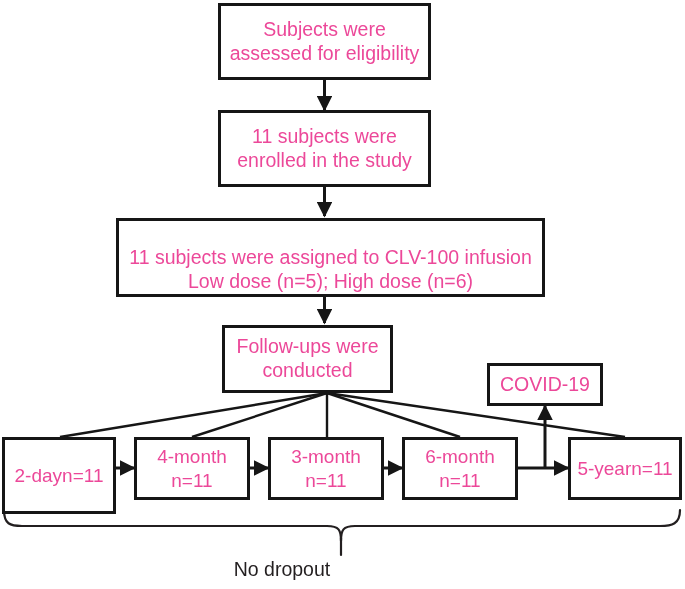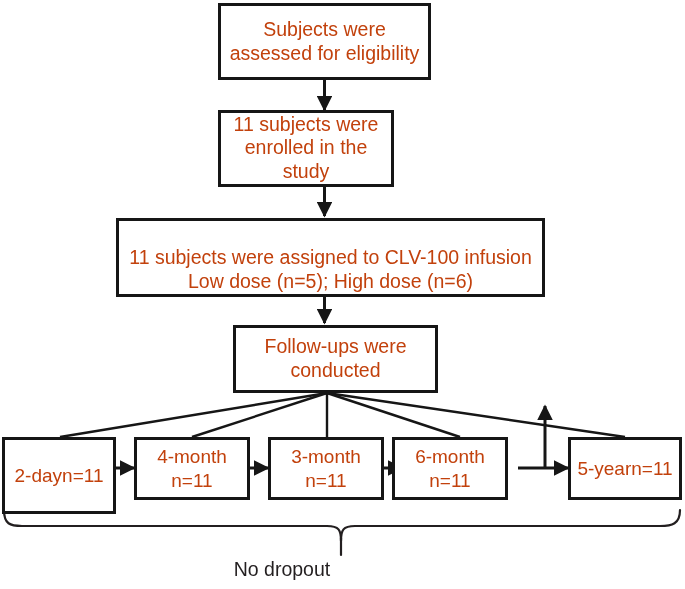--- a/index.html
+++ b/index.html
@@ -29,21 +29,21 @@
   .node {
     position: absolute;
     box-sizing: border-box;
     background: #ffffff;
     border: 3px solid #161616;
     display: flex;
     align-items: center;
     justify-content: center;
     text-align: center;
     line-height: 1.22;
-    color: #c2410c;
+    color: #ec4899;
     z-index: 2;
   }
   .node .txt {
     display: block;
     width: 100%;
     white-space: pre-line;
   }
   .f20 { font-size: 19.5px; }
   .f19 { font-size: 19px; }
   .caption {
@@ -95,52 +95,55 @@
              L 660 526
              C 672 526, 680 524, 680 510" stroke="#231f20" stroke-width="2.2" fill="none" stroke-linecap="round" stroke-linejoin="round"></path>
     <line x1="341" y1="538" x2="341" y2="555" stroke="#231f20" stroke-width="2.2" stroke-linecap="round"></line>
   </svg>
 
   <div class="node f20" style="left:218px; top:3px; width:213px; height:77px;">
     <span class="txt">Subjects were
 assessed for eligibility</span>
   </div>
 
-  <div class="node f20" style="left:218px; top:110px; width:176px; height:77px;align-items:flex-end;">
+  <div class="node f20" style="left:218px; top:110px; width:213px; height:77px;">
     <span class="txt">11 subjects were
 enrolled in the study</span>
   </div>
 
   <div class="node f20" style="left:116px; top:218px; width:429px; height:79px;align-items:flex-end;">
     <span class="txt">11 subjects were assigned to CLV-100 infusion
 Low dose (n=5); High dose (n=6)</span>
   </div>
 
-  <div class="node f20" style="left:233px; top:325px; width:205px; height:68px;justify-content:center;">
+  <div class="node f20" style="left:222px; top:325px; width:171px; height:68px;justify-content:center;">
     <span class="txt">Follow-ups were
 conducted</span>
   </div>
 
+  <div class="node f20" style="left:487px; top:363px; width:116px; height:43px;">
+    <span class="txt">COVID-19</span>
+  </div>
 
   <div class="node f19" style="left:2px; top:437px; width:114px; height:77px; flex-direction:row;">
     <span>2-day</span>
     <span>n=11</span>
   </div>
 
   <div class="node f19" style="left:134px; top:437px; width:116px; height:63px; flex-direction:column;">
     <span>4-month</span>
     <span>n=11</span>
   </div>
 
   <div class="node f19" style="left:268px; top:437px; width:116px; height:63px; flex-direction:column;">
     <span>3-month</span>
     <span>n=11</span>
   </div>
 
-  <div class="node f19" style="left:392px; top:437px; width:116px; height:63px; flex-direction:column;">
+  <div class="node f19" style="left:402px; top:437px; width:116px; height:63px; flex-direction:column;">
     <span>6-month</span>
     <span>n=11</span>
   </div>
 
   <div class="node f19" style="left:568px; top:437px; width:114px; height:63px; flex-direction:row;">
     <span>5-year</span>
     <span>n=11</span>
   </div>
 
   <div class="caption" style="left:0; top:558px; width:564px;">

